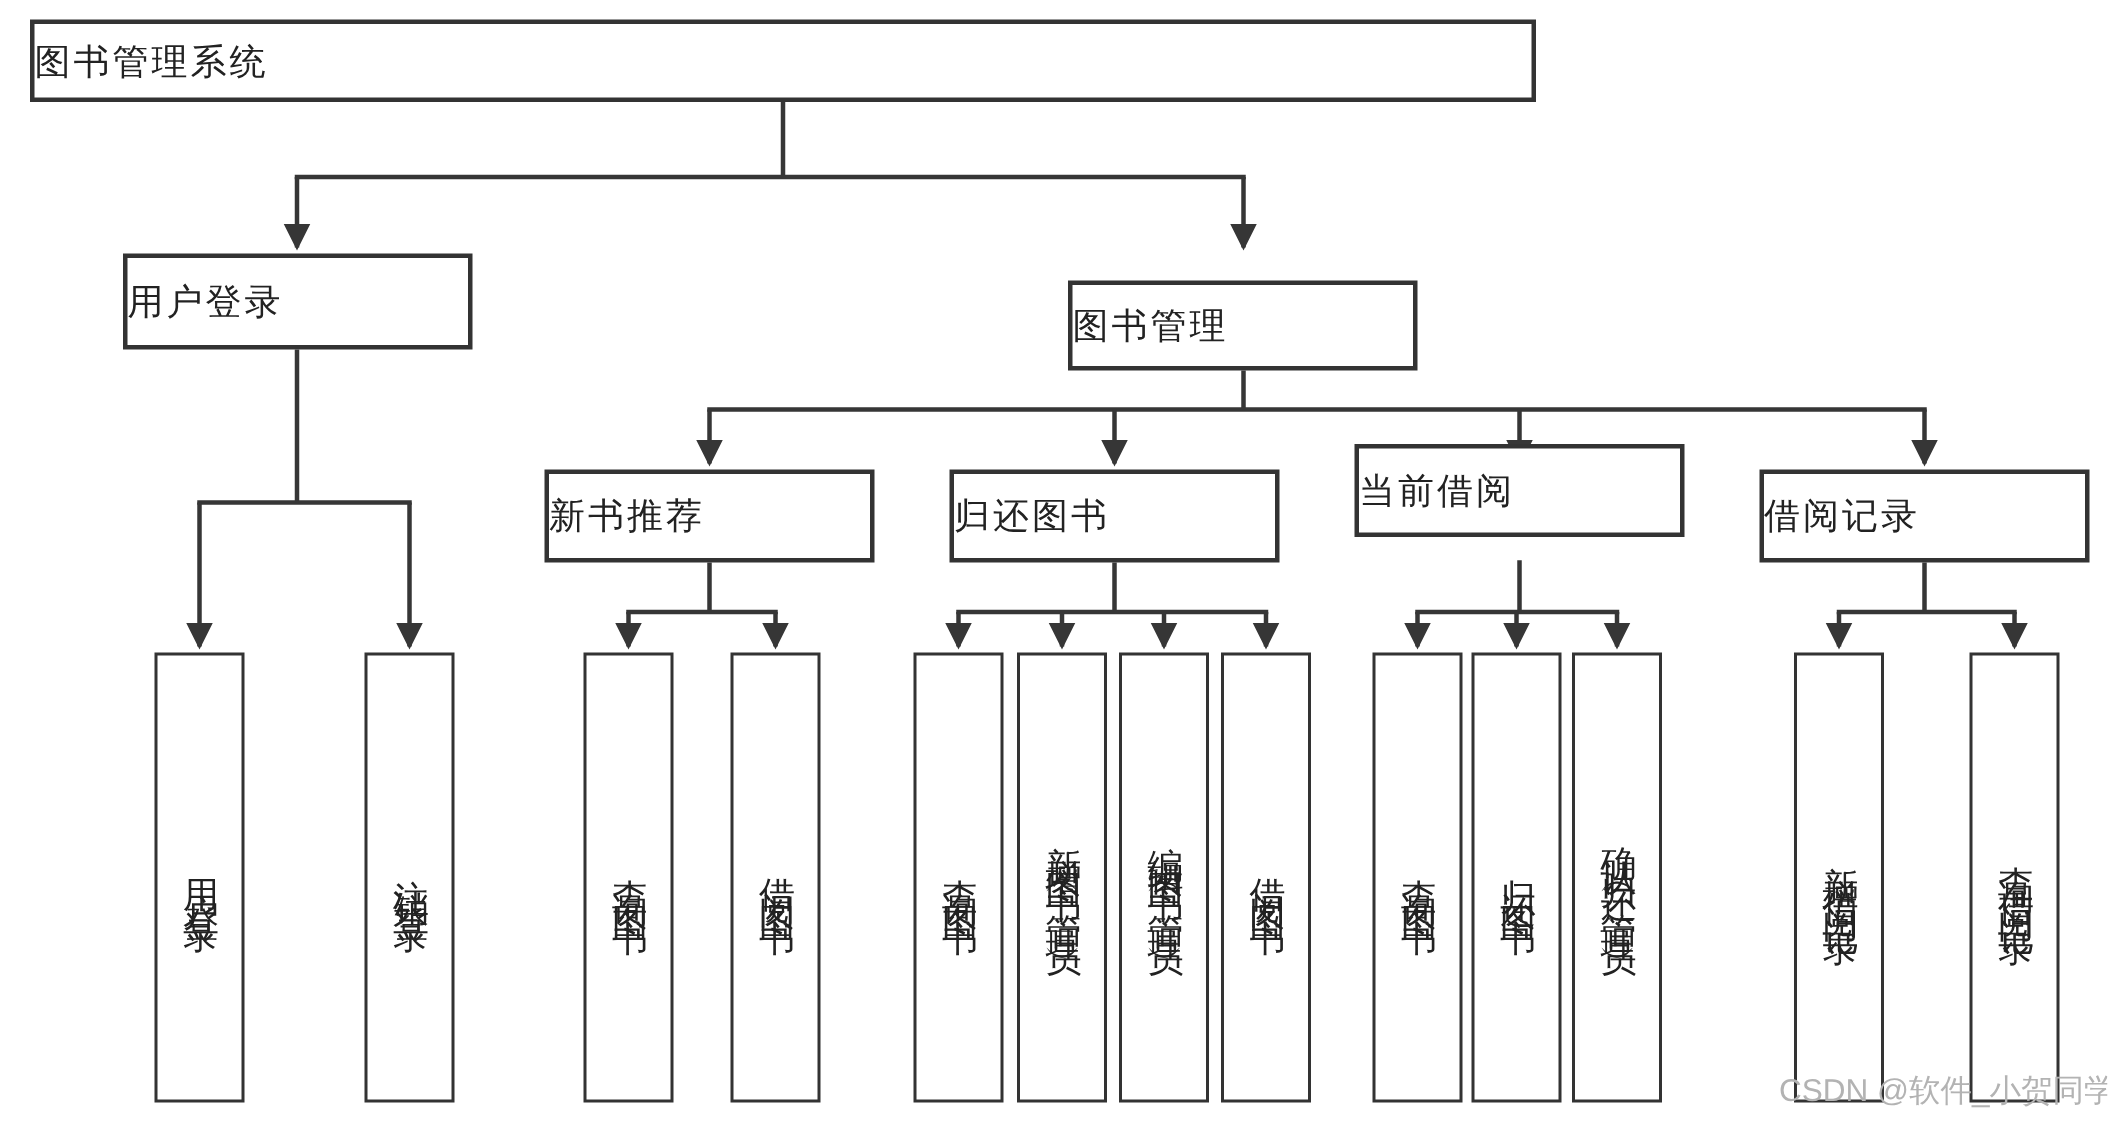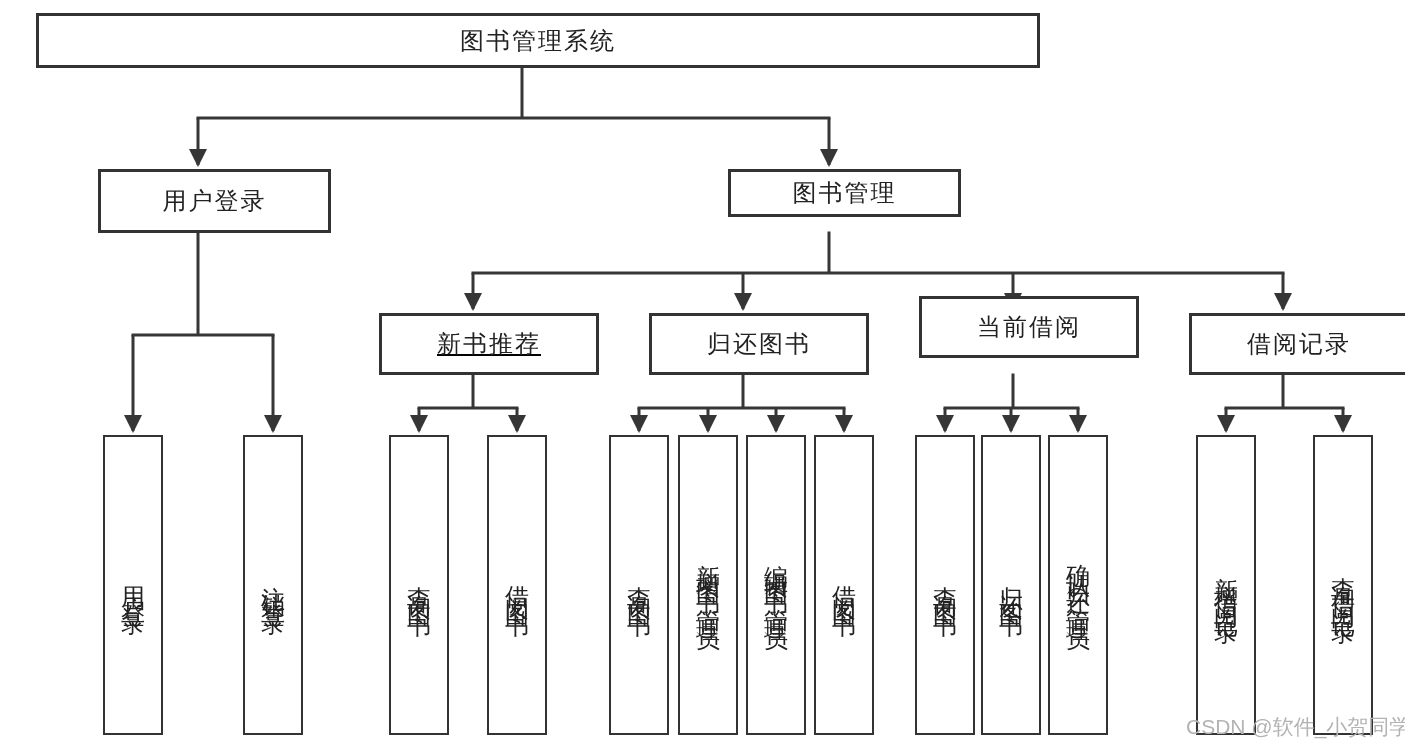--- a/index.html
+++ b/index.html
@@ -31,22 +31,20 @@
     stroke: #363636;
     stroke-width: 3;
   }
   .node {
     position: absolute;
     box-sizing: border-box;
     background: #ffffff;
     border: 3px solid #333333;
     display: flex;
     align-items: center;
-    justify-content: center;
-    margin-left: 16px;
   }
   .node .hlabel {
     font-size: 24px;
     color: #222222;
     letter-spacing: 2px;
     white-space: nowrap;
   }
   .leaf {
     position: absolute;
     box-sizing: border-box;
@@ -136,25 +134,25 @@
     </g>
   </svg>
 
   <div class="node" style="left:20px; top:13px; width:1004px; height:55px;">
     <span class="hlabel">图书管理系统</span>
   </div>
 
   <div class="node" style="left:82px; top:169px; width:233px; height:64px;">
     <span class="hlabel">用户登录</span>
   </div>
-  <div class="node" style="left:712px; top:169px; width:233px; height:48px;">
+  <div class="node" style="left:712px; top:187px; width:233px; height:60px;">
     <span class="hlabel">图书管理</span>
   </div>
 
-  <div class="node" style="left:363px; top:313px; width:220px; height:62px;text-decoration:underline;">
+  <div class="node" style="left:363px; top:313px; width:220px; height:62px;">
     <span class="hlabel">新书推荐</span>
   </div>
   <div class="node" style="left:633px; top:313px; width:220px; height:62px;">
     <span class="hlabel">归还图书</span>
   </div>
   <div class="node" style="left:903px; top:296px; width:220px; height:62px;">
     <span class="hlabel">当前借阅</span>
   </div>
   <div class="node" style="left:1173px; top:313px; width:220px; height:62px;">
     <span class="hlabel">借阅记录</span>

